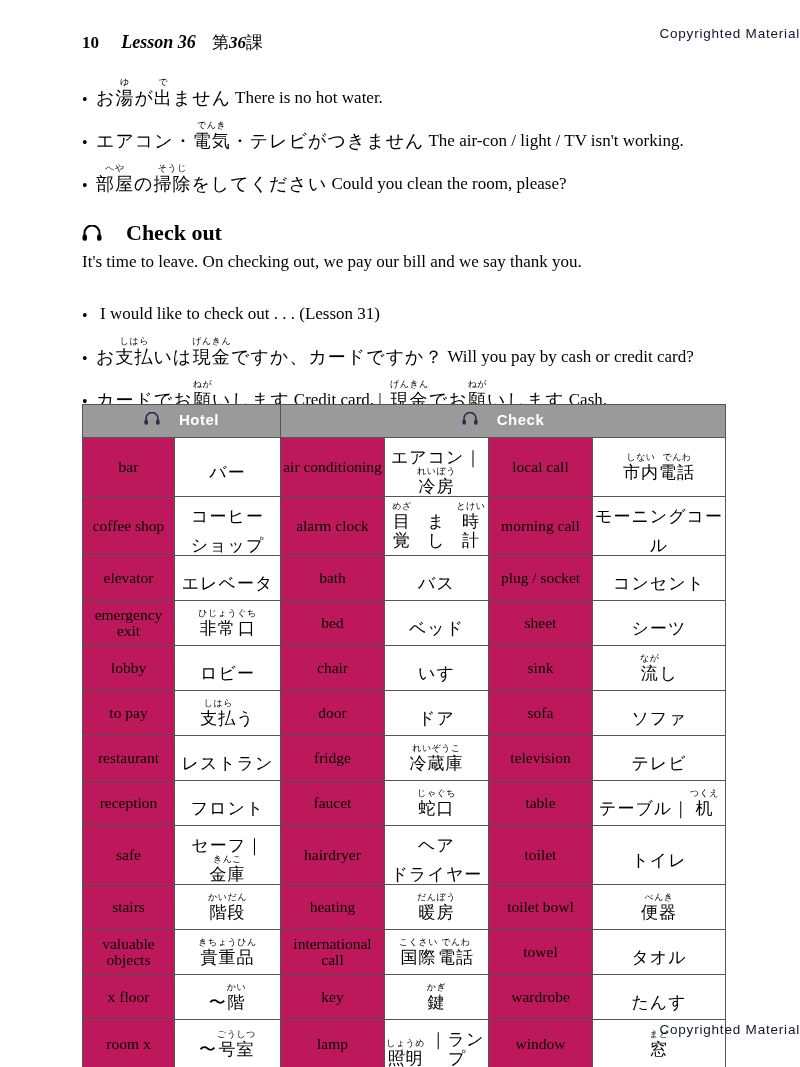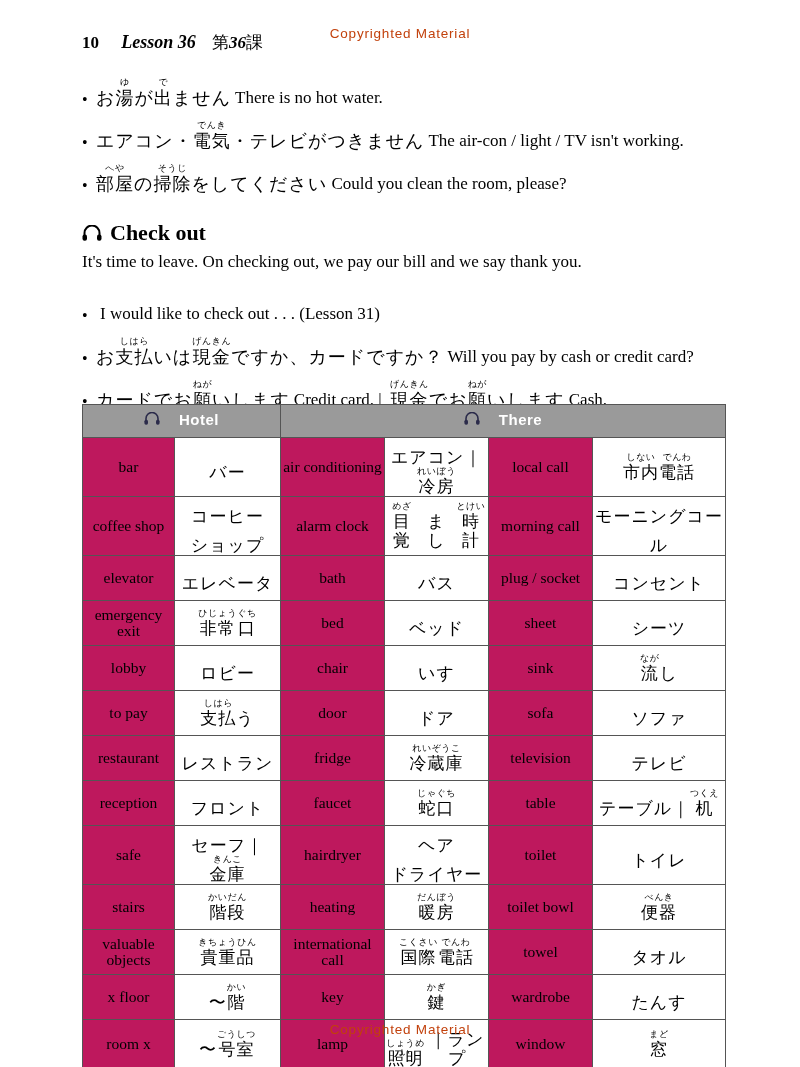--- a/index.html
+++ b/index.html
@@ -16,25 +16,25 @@
     overflow: hidden;
   }
   .page {
     position: relative;
     width: 800px;
     height: 1067px;
     box-sizing: border-box;
     padding: 0 76px;
   }
   .copyright {
-    text-align: center;
+    text-align: right;
     font-family: "Liberation Sans", sans-serif;
     font-size: 13.5px;
     letter-spacing: 0.8px;
-    color: #c2410c;
+    color: #0f172a;
   }
   .copyright-top {
     position: absolute;
     top: 26px;
     left: 0;
     right: 0;
   }
   .copyright-bottom {
     position: absolute;
     top: 1022px;
@@ -115,21 +115,21 @@
     padding-top: 10px;
     padding-left: 4px;
   }
   .section-head {
     margin-top: 26px;
     margin-bottom: 6px;
     font-size: 22px;
     font-weight: bold;
     display: flex;
     align-items: center;
-    gap: 8px;
+    gap: 24px;
   }
   .section-desc {
     font-size: 17px;
     margin-bottom: 22px;
   }
   .headphone {
     display: inline-block;
     width: 20px;
     height: 16px;
     position: relative;
@@ -265,21 +265,21 @@
               <span>Hotel</span>
             </span></th>
           <th colspan="4"><span class="hp-wrap">
               <span class="headphone">
                 <svg width="16" height="13" viewBox="0 0 20 16">
                   <path d="M2.5 11.5 V8 a7.5 7.5 0 0 1 15 0 v3.5" fill="none" stroke="#2b2b4a" stroke-width="2"></path>
                   <rect x="0.5" y="9.5" width="4.5" height="6.2" rx="2" fill="#2b2b4a"></rect>
                   <rect x="15" y="9.5" width="4.5" height="6.2" rx="2" fill="#2b2b4a"></rect>
                 </svg>
               </span>
-              <span>There</span>
+              <span>Check</span>
             </span></th>
         </tr>
     </thead>
     <tbody id="table-body">
         <tr>
           <td class="col-en cell-en">bar</td>
           <td class="col-jp cell-jp">
             <div class="jp-block">
               <div class="jp-row">
                 <span class="ruby">

